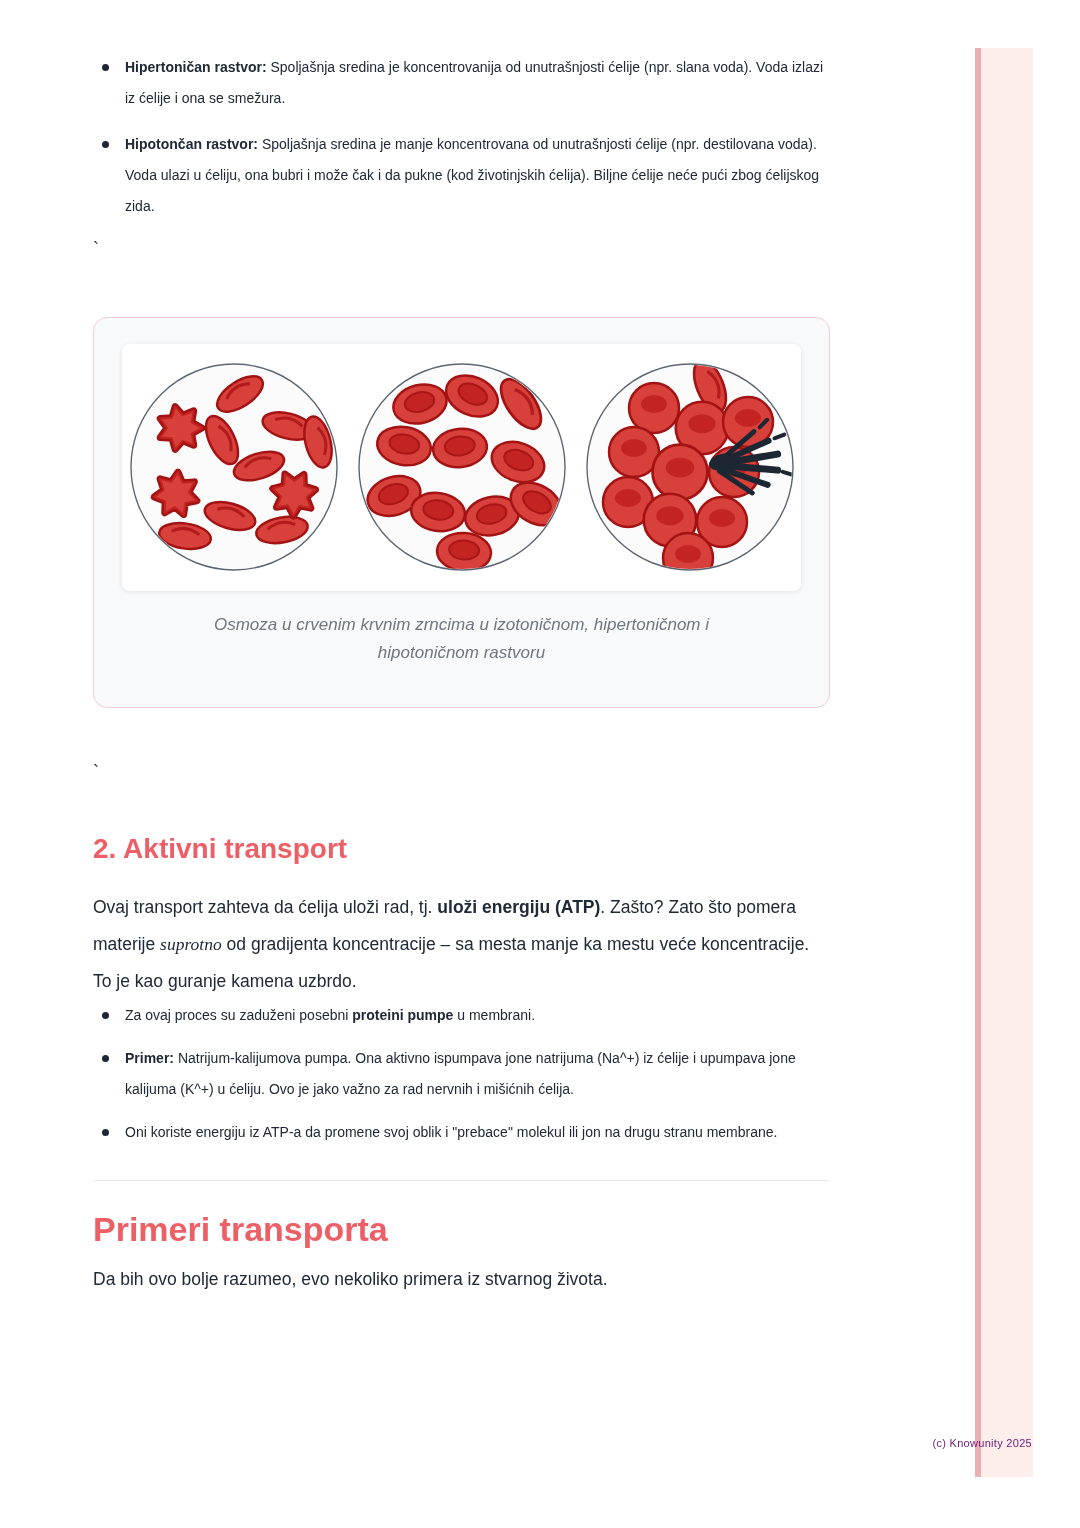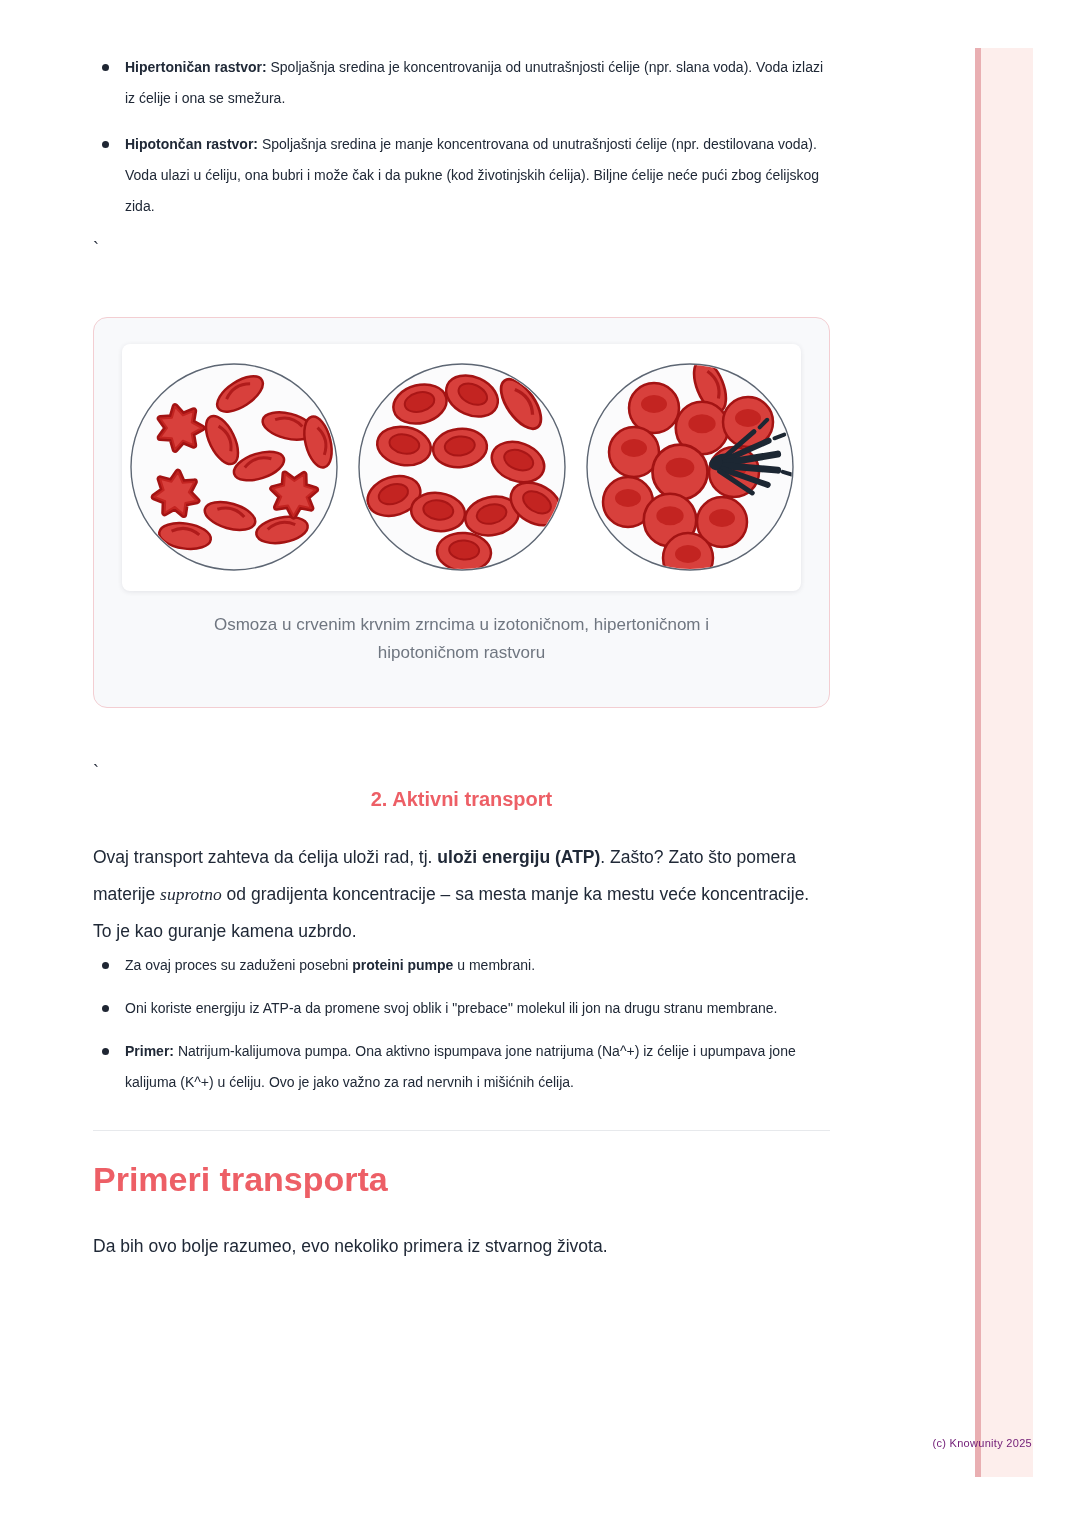--- a/index.html
+++ b/index.html
@@ -34,40 +34,39 @@
     border-radius:14px;
     padding:26px 28px 40px 28px;
   }
   .panel{
     background:#ffffff;border-radius:8px;
     box-shadow:0 1px 5px rgba(40,40,60,0.10);
     height:247px;overflow:hidden;
   }
   .caption{
     margin:20px auto 0 auto;max-width:600px;text-align:center;
-    color:#6f7680;font-size:17px;line-height:28px;
+    font-style:italic;color:#6f7680;font-size:17px;line-height:28px;
   }
 
   .h3{
-    font-size:20px;line-height:30px;font-weight:700;
+    margin-top:50px;font-size:28px;line-height:30px;font-weight:700;
     color:#ed5f66;
-    text-align:center;
   }
   .para{margin-top:25px;font-size:17.5px;line-height:37px;}
   .bullets2{margin-top:22px;}
   ul.bullets.bullets2 li{margin-bottom:12px;}
 
   hr.divider{
     margin:32px 0 0 0;border:none;border-top:1px solid #e7e9ec;height:0;
   }
   .h2{
     margin-top:30px;font-size:34px;line-height:36px;font-weight:700;
     color:#ed5f66;
   }
-  .para-last{margin-top:35px;font-size:17.5px;line-height:28px;}
+  .para-last{margin-top:18px;font-size:17.5px;line-height:28px;}
 
   
   .sidebar-bar{
     position:absolute;left:975px;top:48px;width:52px;height:1429px;
     background:#fdeeec;border-left:6px solid #e9afb2;z-index:1;
   }
   .watermark{
     position:absolute;top:1437px;right:48px;z-index:2;
     font-size:11px;color:#701a75;letter-spacing:0.3px;
   }
@@ -190,25 +189,25 @@
 
   <div class="para">
     <span>Ovaj transport zahteva da ćelija uloži rad, tj. </span><b>uloži energiju (ATP)</b><span>. Zašto? Zato što pomera materije </span><i>suprotno</i><span> od gradijenta koncentracije – sa mesta manje ka mestu veće koncentracije. To je kao guranje kamena uzbrdo.</span>
   </div>
 
   <ul class="bullets bullets2">
     <li>
       <span>Za ovaj proces su zaduženi posebni </span><b>proteini pumpe</b><span> u membrani.</span>
     </li>
     <li>
+      <span></span><b>Primer:</b><span> Natrijum-kalijumova pumpa. Ona aktivno ispumpava jone natrijuma (Na^+) iz ćelije i upumpava jone kalijuma (K^+) u ćeliju. Ovo je jako važno za rad nervnih i mišićnih ćelija.</span>
+    </li>
+    <li>
       <span>Oni koriste energiju iz ATP-a da promene svoj oblik i "prebace" molekul ili jon na drugu stranu membrane.</span><b></b><span></span>
     </li>
-    <li>
-      <span></span><b>Primer:</b><span> Natrijum-kalijumova pumpa. Ona aktivno ispumpava jone natrijuma (Na^+) iz ćelije i upumpava jone kalijuma (K^+) u ćeliju. Ovo je jako važno za rad nervnih i mišićnih ćelija.</span>
-    </li>
   </ul>
 
   <hr class="divider">
 
   <div class="h2">Primeri transporta</div>
 
   <div class="para-last">Da bih ovo bolje razumeo, evo nekoliko primera iz stvarnog života.</div>
 
 </div>
 

